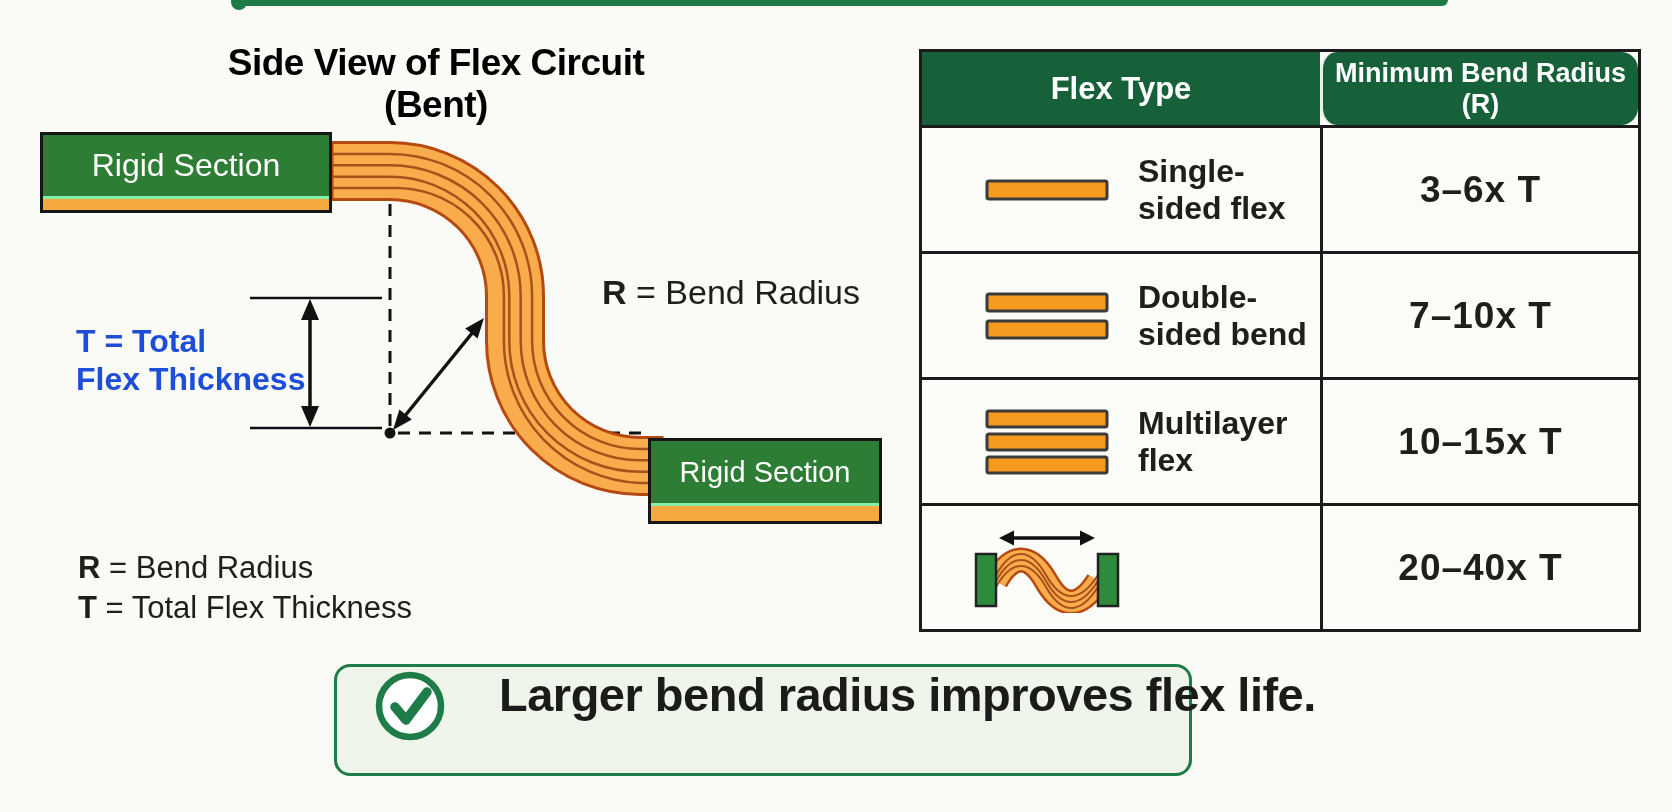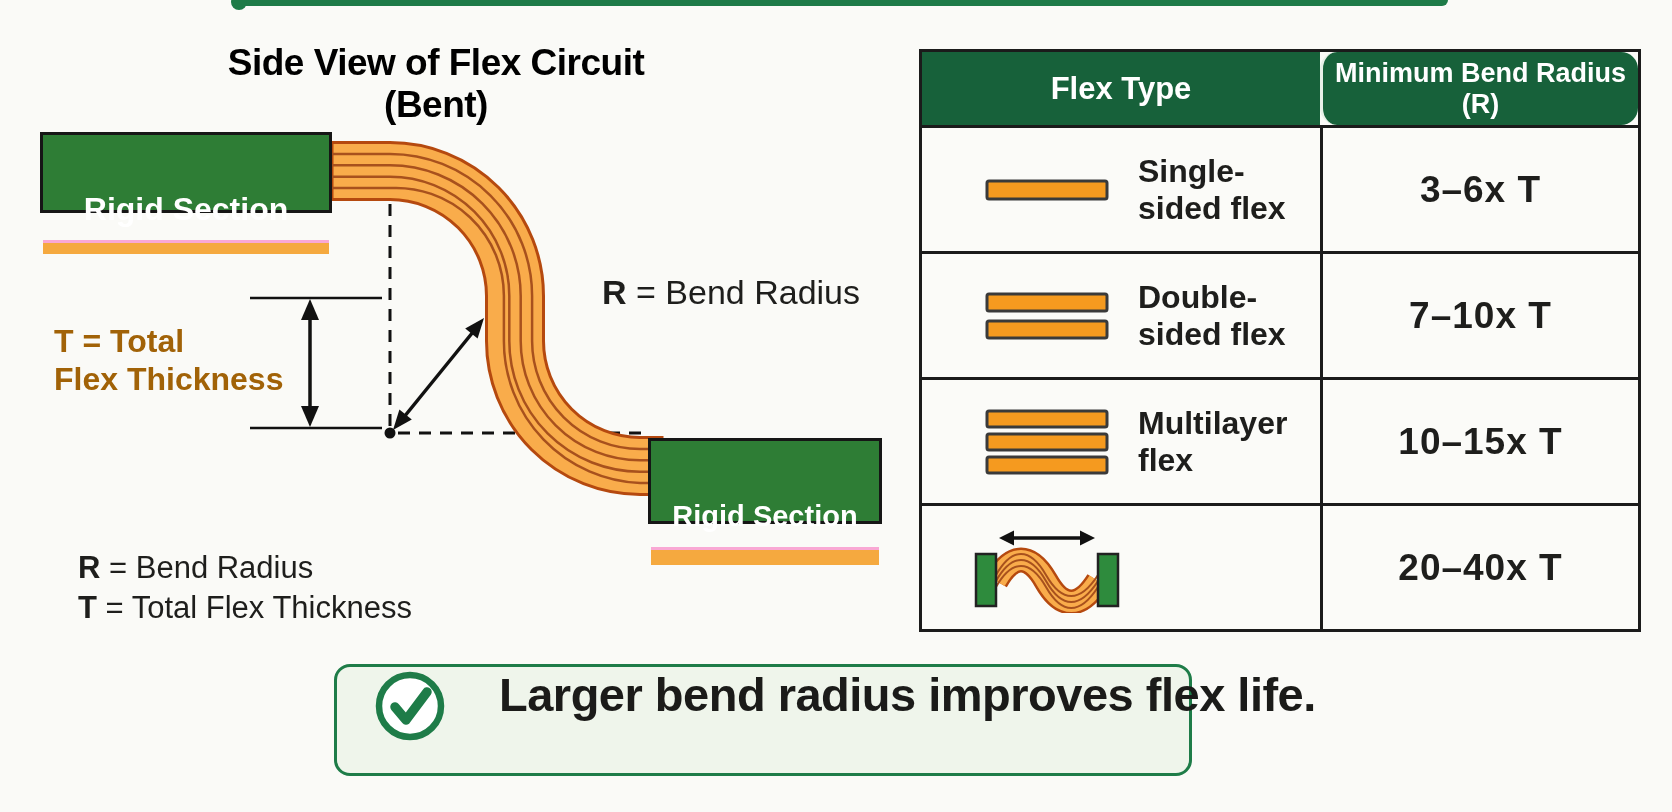--- a/index.html
+++ b/index.html
@@ -20,38 +20,37 @@
     font-size:37px; font-weight:700; color:#000000;
     letter-spacing:-0.5px;
   }
   .rigid-box {
     position:absolute;
     border:3px solid #161616;
     background:#2E7D35;
   }
   .rigid-box .rigid-green {
     display:flex; align-items:center; justify-content:center;
-    color:#FFFFFF; font-weight:700;
-    border-bottom:3px solid #f9a8d4;
+    color:#FFFFFF; font-weight:400;
+    border-bottom:3px solid #86efac;
     height:100%;
-    margin-top:44px;
   }
   .rigid-left { left:40px; top:132px; width:292px; height:81px; }
   .rigid-left .rigid-green { height:64px; font-size:32px; }
   .rigid-left .rigid-orange { height:11px; background:#F5A93F; }
   .rigid-right { left:648px; top:438px; width:234px; height:86px; }
   .rigid-right .rigid-green { height:65px; font-size:29px; }
   .rigid-right .rigid-orange { height:15px; background:#F5A93F; }
 
   .bend-radius-label {
     left:602px; top:273px; font-size:34px; color:#1E1E1C; white-space:nowrap;
   }
   .bend-radius-label b, .legend b, .thickness-label { font-weight:700; }
   .thickness-label {
-    left:54px; top:322px; font-size:32px; line-height:38px; color:#a16207;
+    left:76px; top:322px; font-size:32px; line-height:38px; color:#1d4ed8;
   }
   .legend {
     left:78px; top:548px; font-size:31px; line-height:40px; color:#1E1E1C; white-space:nowrap;
   }
 
   
   .flex-table {
     position:absolute; left:919px; top:49px;
     width:722px; height:583px;
     border:3px solid #1B1B1B;
@@ -173,21 +172,21 @@
   </div>
   <div class="tcell cell-radius">3–6x T</div>
 
   <div class="tcell cell-type">
     <span class="icon-wrap">
       <svg width="126" height="50" viewBox="0 0 126 50">
         <rect x="3" y="3" width="120" height="17" rx="2" fill="#F59A1F" stroke="#3A3A3A" stroke-width="3"></rect>
         <rect x="3" y="30" width="120" height="17" rx="2" fill="#F59A1F" stroke="#3A3A3A" stroke-width="3"></rect>
       </svg>
     </span>
-    <span class="type-label">Double-sided flex</span>
+    <span class="type-label">Double-sided bend</span>
   </div>
   <div class="tcell cell-radius">7–10x T</div>
 
   <div class="tcell cell-type">
     <span class="icon-wrap">
       <svg width="126" height="68" viewBox="0 0 126 68">
         <rect x="3" y="3" width="120" height="16" rx="2" fill="#F59A1F" stroke="#3A3A3A" stroke-width="3"></rect>
         <rect x="3" y="26" width="120" height="16" rx="2" fill="#F59A1F" stroke="#3A3A3A" stroke-width="3"></rect>
         <rect x="3" y="49" width="120" height="16" rx="2" fill="#F59A1F" stroke="#3A3A3A" stroke-width="3"></rect>
       </svg>

